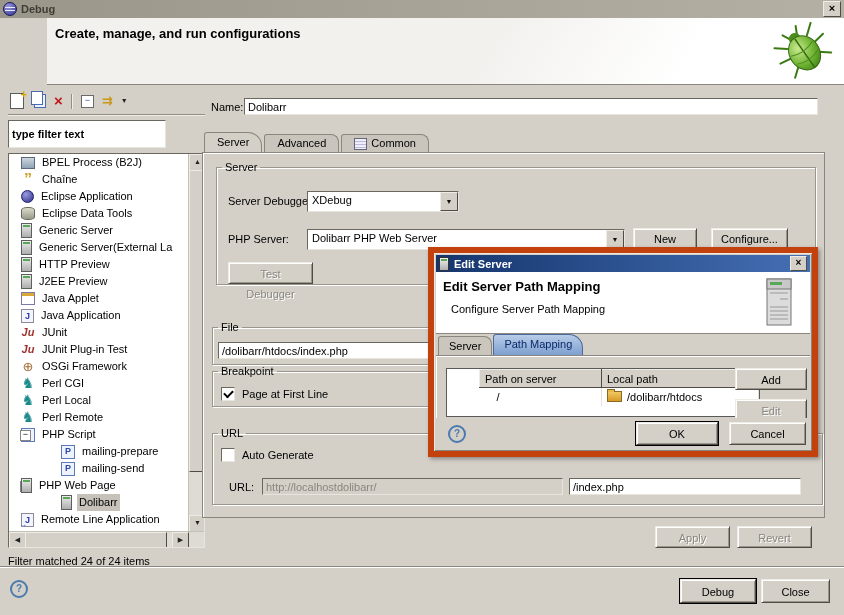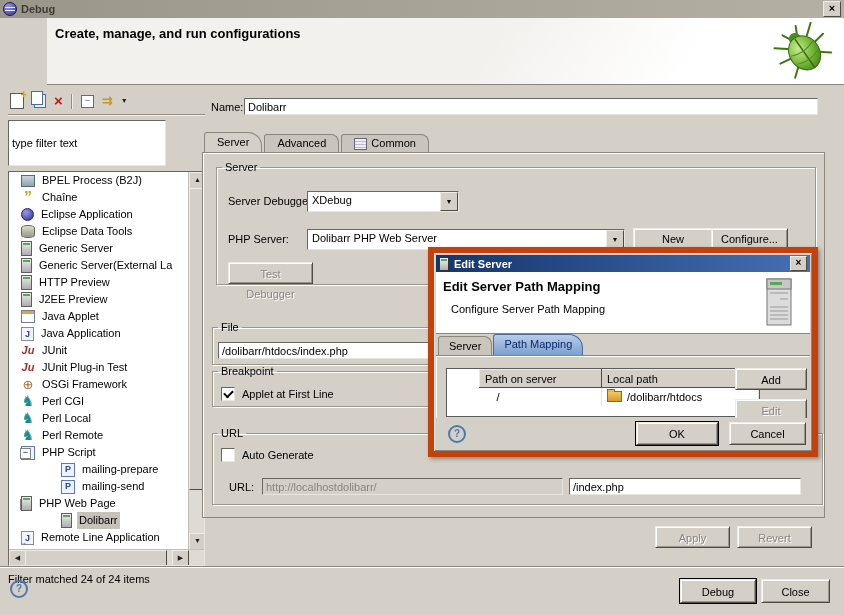--- a/index.html
+++ b/index.html
@@ -30,21 +30,21 @@
   .i-newpage::after{content:"+";position:absolute;right:-4px;top:-6px;color:#d8a800;font-weight:bold;font-size:11px;}
   .i-copy{width:10px;height:12px;background:#eef2fa;border:1px solid #4a6ab0;position:relative;margin-left:2px;}
   .i-copy::before{content:"";position:absolute;left:-4px;top:-4px;width:10px;height:12px;background:#fff;border:1px solid #4a6ab0;}
   .i-del{color:#c01818;font-weight:bold;font-size:15px;line-height:14px;}
   .tb-sep{width:1px;height:15px;background:#928e82;border-right:1px solid #f0ede6;}
   .i-collapse{width:11px;height:11px;background:#fff;border:1px solid #6a6a6a;font-size:9px;line-height:9px;color:#2a4a9a;}
   .i-filter{color:#c8981a;font-weight:bold;font-size:13px;line-height:14px;}
   .i-dd{font-size:7px;color:#222;line-height:14px;}
   .tb-groove{height:0;border-top:1px solid #928e82;border-bottom:1px solid #f0ede6;margin:2px 0 4px 0;}
   .filter-input{width:150px;height:14px;border:1px solid;border-color:#6a675f #e8e5de #e8e5de #6a675f;
-    background:#fff;font-family:inherit;font-size:11px;padding:15px 3px;}
+    background:#fff;font-family:inherit;font-size:11px;padding:6px 3px;font-weight:bold;}
   .treebox{position:relative;margin-top:5px;width:195px;height:393px;background:#fff;
     border:1px solid;border-color:#6a675f #e8e5de #e8e5de #6a675f;overflow:hidden;}
   .tree-scroll{position:absolute;left:0;top:0;right:15px;bottom:15px;overflow:hidden;}
   .tree-row{position:relative;height:17px;line-height:17px;white-space:nowrap;padding-left:12px;display:flex;align-items:center;cursor:default;}
   .tree-row.lv2{padding-left:52px;}
   .tree-row .lbl{padding:0 2px;}
   .tree-row.selected .lbl{background:#c6c2ba;}
   .expander{position:absolute;left:11px;top:4px;width:9px;height:9px;background:#fff;border:1px solid #848484;
     font-size:9px;line-height:7px;text-align:center;color:#000;}
   
@@ -93,21 +93,21 @@
   .combo{position:absolute;height:19px;background:#fff;border:1px solid;border-color:#6a675f #e8e5de #e8e5de #6a675f;}
   .combo .cv{position:absolute;left:4px;top:2px;right:18px;overflow:hidden;white-space:nowrap;}
   .combo .cbtn{position:absolute;right:0;top:0;bottom:0;width:16px;background:#d4d0c8;
     border:1px solid;border-color:#efece5 #4f4c44 #4f4c44 #efece5;font-size:7px;text-align:center;line-height:17px;color:#111;}
   .combo-debugger{left:90px;top:18px;width:150px;}
   .combo-phpserver{left:90px;top:56px;width:316px;}
   .btn{background:#d4d0c8;border:1px solid;border-color:#efece5 #4f4c44 #4f4c44 #efece5;
     box-shadow:inset 1px 1px 0 #fff,inset -1px -1px 0 #9a968e;font-family:inherit;font-size:11px;text-align:center;cursor:default;}
   .btn.default{outline:1px solid #000;}
   .btn.disabled{color:#8a867e;text-shadow:1px 1px 0 #fff;}
-  .btn-new{position:absolute;left:416px;top:55px;width:80px;height:21px;line-height:19px;}
+  .btn-new{position:absolute;left:416px;top:55px;width:64px;height:21px;line-height:19px;}
   .btn-configure{position:absolute;left:494px;top:55px;width:77px;height:21px;line-height:19px;}
   .btn-test{position:absolute;left:11px;top:89px;width:85px;height:22px;line-height:20px;}
   .fs-file{left:9px;top:168px;width:603px;height:42px;}
   .file-input{position:absolute;left:5px;top:9px;width:390px;}
   .fs-break{left:9px;top:212px;width:603px;height:40px;}
   .cbrow{position:absolute;left:8px;display:flex;align-items:center;gap:7px;}
   .checkbox{width:12px;height:12px;background:#fff;border:1px solid;border-color:#6a675f #e8e5de #e8e5de #6a675f;position:relative;flex:none;}
   .checkbox.checked::after{content:"";position:absolute;left:2px;top:2px;width:7px;height:4px;
     border-left:2px solid #000;border-bottom:2px solid #000;transform:rotate(-45deg);}
   .fs-url{left:9px;top:274px;width:609px;height:76px;}
@@ -360,21 +360,21 @@
 
       <fieldset class="fs-file">
         <legend>File</legend>
         <input class="txt file-input" value="/dolibarr/htdocs/index.php" style="">
       </fieldset>
 
       <fieldset class="fs-break">
         <legend>Breakpoint</legend>
         <div class="cbrow" style="top:10px;">
           <span class="checkbox checked"></span>
-          <span>Applet at First Line</span>
+          <span>Page at First Line</span>
         </div>
       </fieldset>
 
       <fieldset class="fs-url">
         <legend>URL</legend>
         <div class="cbrow" style="top:9px;">
           <span class="checkbox"></span>
           <span>Auto Generate</span>
         </div>
         <span class="url-label">URL:</span>

